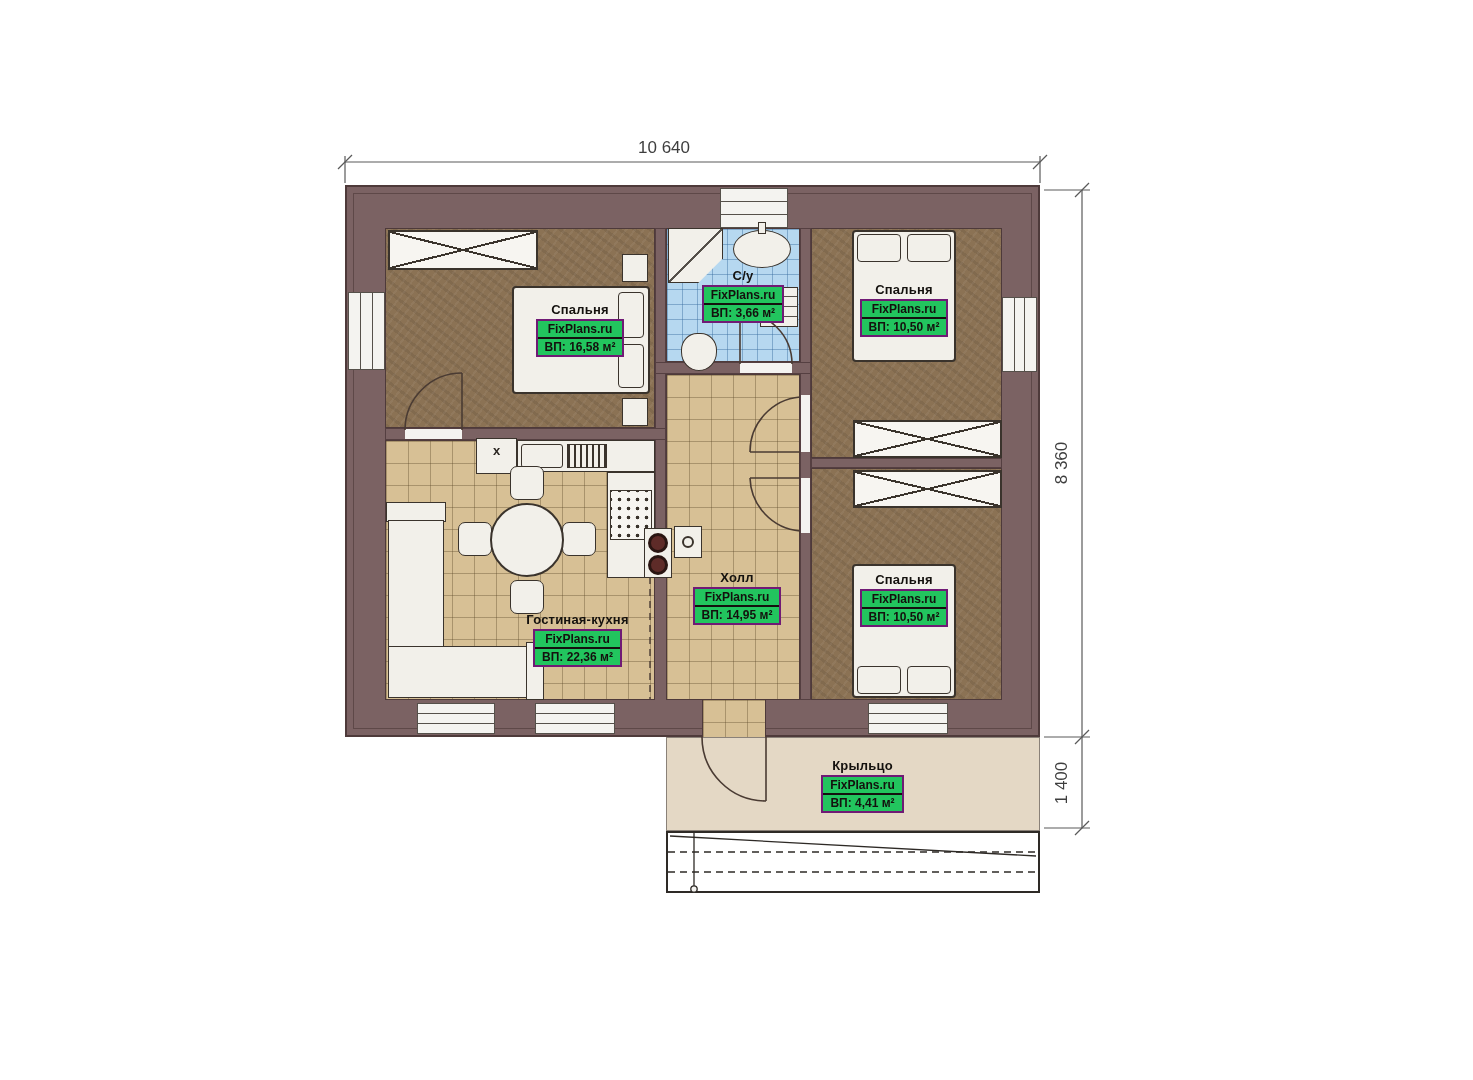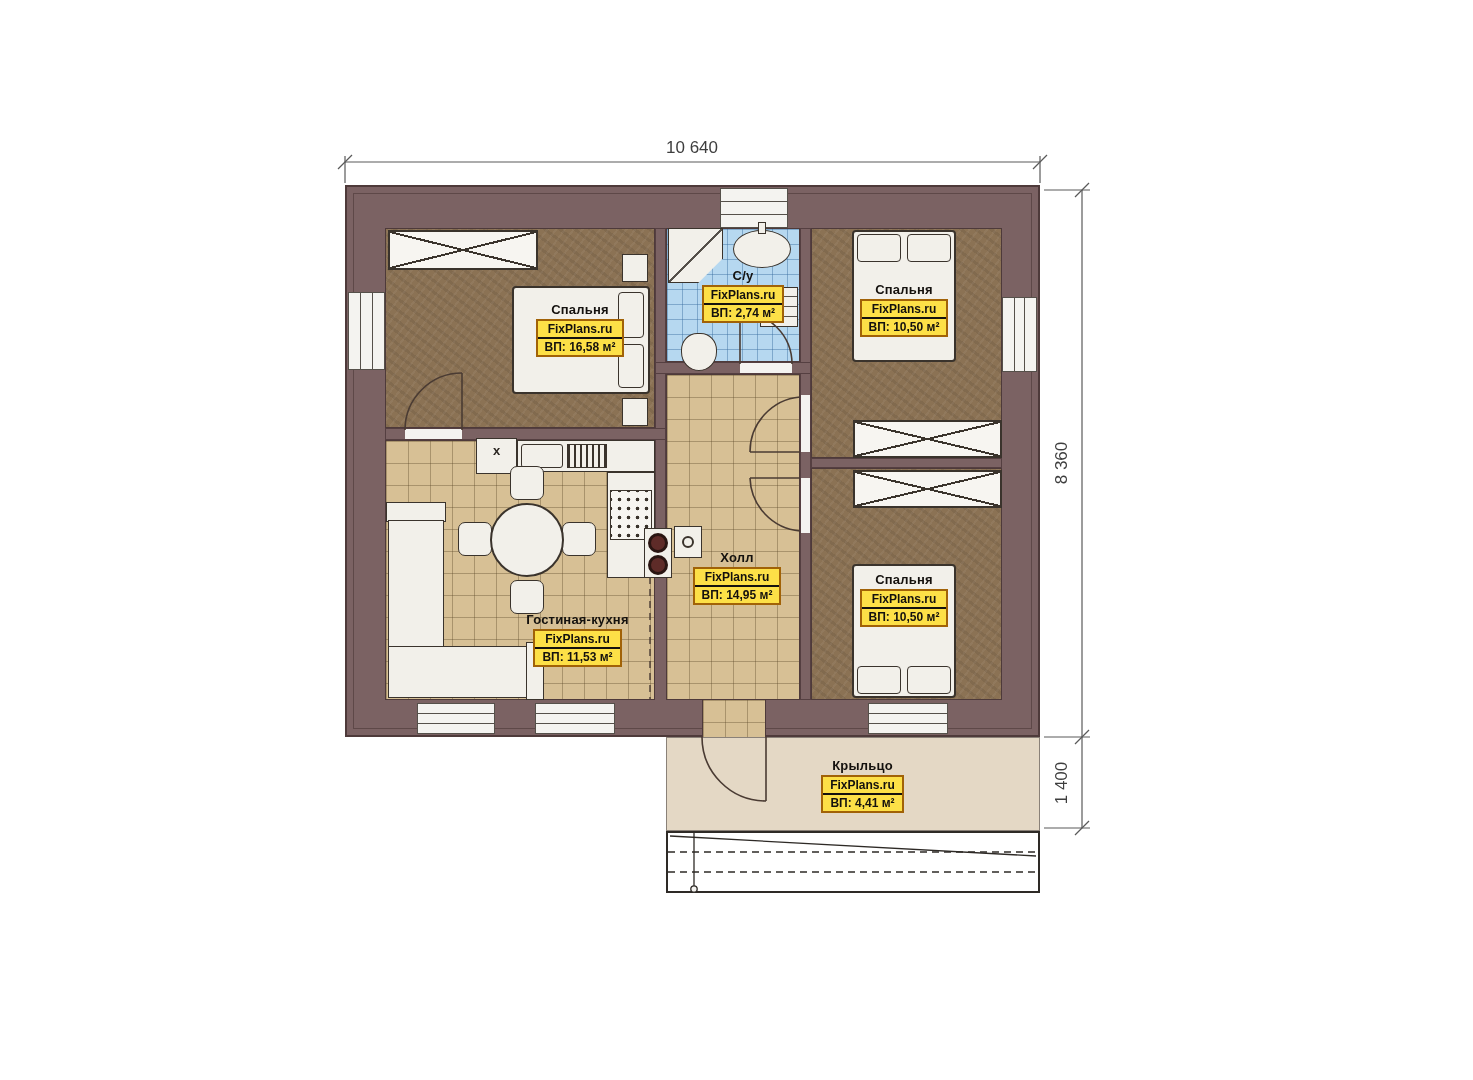--- a/index.html
+++ b/index.html
@@ -28,21 +28,21 @@
   .window-h{position:absolute;background:#f4f3f0;border:1px solid #55504a}
   .window-h::before,.window-h::after{content:"";position:absolute;left:0;right:0;height:1px;background:#55504a}
   .window-h::before{top:32%}.window-h::after{bottom:32%}
   .window-v{position:absolute;background:#f4f3f0;border:1px solid #55504a}
   .window-v::before,.window-v::after{content:"";position:absolute;top:0;bottom:0;width:1px;background:#55504a}
   .window-v::before{left:32%}.window-v::after{right:32%}
   .gap{position:absolute;background:#f4f3f0;border-left:1px solid #553f41;border-right:1px solid #553f41}
   .gap-h{position:absolute;background:#f4f3f0;border-top:1px solid #553f41;border-bottom:1px solid #553f41}
   .room-label{position:absolute;text-align:center;z-index:30}
   .room-name{font-weight:bold;font-size:13px;color:#14110e;margin-bottom:2px;white-space:nowrap;letter-spacing:.2px}
-  .label-box{background:#fde047;border:2px solid #a16207;display:inline-block}
+  .label-box{background:#22c55e;border:2px solid #701a75;display:inline-block}
   .label-brand{font-weight:bold;font-size:12px;color:#14110e;padding:1px 7px;border-bottom:2px solid #14110e;white-space:nowrap}
   .label-area{font-weight:bold;font-size:12px;color:#14110e;padding:1px 7px;white-space:nowrap}
   .dim-label{position:absolute;font-size:17px;color:#3e3e3e;text-align:center;white-space:nowrap}
   .rot{transform:rotate(-90deg)}
   .burnergrid{position:absolute;background:#f7f5f1;border:1px solid #3a332c;
     background-image:radial-gradient(#3a332c 1.6px,transparent 2.1px);background-size:9px 9px;background-position:4px 4px}
   .circle{border-radius:50%}
   .rack{position:absolute;background:#f2f0ea;border:1px solid #3a332c;
     background-image:repeating-linear-gradient(90deg,#3a332c 0 2px,transparent 2px 6px)}
 </style>
@@ -137,65 +137,65 @@
     <div class="label-box">
       <div class="label-brand">FixPlans.ru</div>
       <div class="label-area">ВП: 16,58 м²</div>
     </div>
   </div>
 
   <div class="room-label" style="left:688px;top:268px;width:110px">
     <div class="room-name">С/у</div>
     <div class="label-box">
       <div class="label-brand">FixPlans.ru</div>
-      <div class="label-area">ВП: 2,74 м²</div>
+      <div class="label-area">ВП: 3,66 м²</div>
     </div>
   </div>
 
   <div class="room-label" style="left:846px;top:282px;width:116px">
     <div class="room-name">Спальня</div>
     <div class="label-box">
       <div class="label-brand">FixPlans.ru</div>
       <div class="label-area">ВП: 10,50 м²</div>
     </div>
   </div>
 
   <div class="room-label" style="left:846px;top:572px;width:116px">
     <div class="room-name">Спальня</div>
     <div class="label-box">
       <div class="label-brand">FixPlans.ru</div>
       <div class="label-area">ВП: 10,50 м²</div>
     </div>
   </div>
 
-  <div class="room-label" style="left:676px;top:550px;width:122px">
+  <div class="room-label" style="left:676px;top:570px;width:122px">
     <div class="room-name">Холл</div>
     <div class="label-box">
       <div class="label-brand">FixPlans.ru</div>
       <div class="label-area">ВП: 14,95 м²</div>
     </div>
   </div>
 
   <div class="room-label" style="left:505px;top:612px;width:145px">
     <div class="room-name">Гостиная-кухня</div>
     <div class="label-box">
       <div class="label-brand">FixPlans.ru</div>
-      <div class="label-area">ВП: 11,53 м²</div>
+      <div class="label-area">ВП: 22,36 м²</div>
     </div>
   </div>
 
   <div class="room-label" style="left:800px;top:758px;width:125px">
     <div class="room-name">Крыльцо</div>
     <div class="label-box">
       <div class="label-brand">FixPlans.ru</div>
       <div class="label-area">ВП: 4,41 м²</div>
     </div>
   </div>
 
-  <div class="dim-label" style="left:612px;top:138px;width:160px">10 640</div>
+  <div class="dim-label" style="left:584px;top:138px;width:160px">10 640</div>
   <div class="dim-label rot" style="left:1017px;top:451px;width:90px;height:24px;line-height:24px">8 360</div>
   <div class="dim-label rot" style="left:1017px;top:771px;width:90px;height:24px;line-height:24px">1 400</div>
 
   <svg class="abs" width="1473" height="1080" viewBox="0 0 1473 1080" style="left:0;top:0;pointer-events:none">
 
     <g stroke="#4a3b33" stroke-width="1.6" fill="none">
       <path d="M 405 430 A 57 57 0 0 1 462 373"></path>
         <path d="M 462 430 L 462 373"></path>
     </g>
     <g stroke="#4a3b33" stroke-width="1.6" fill="none">

